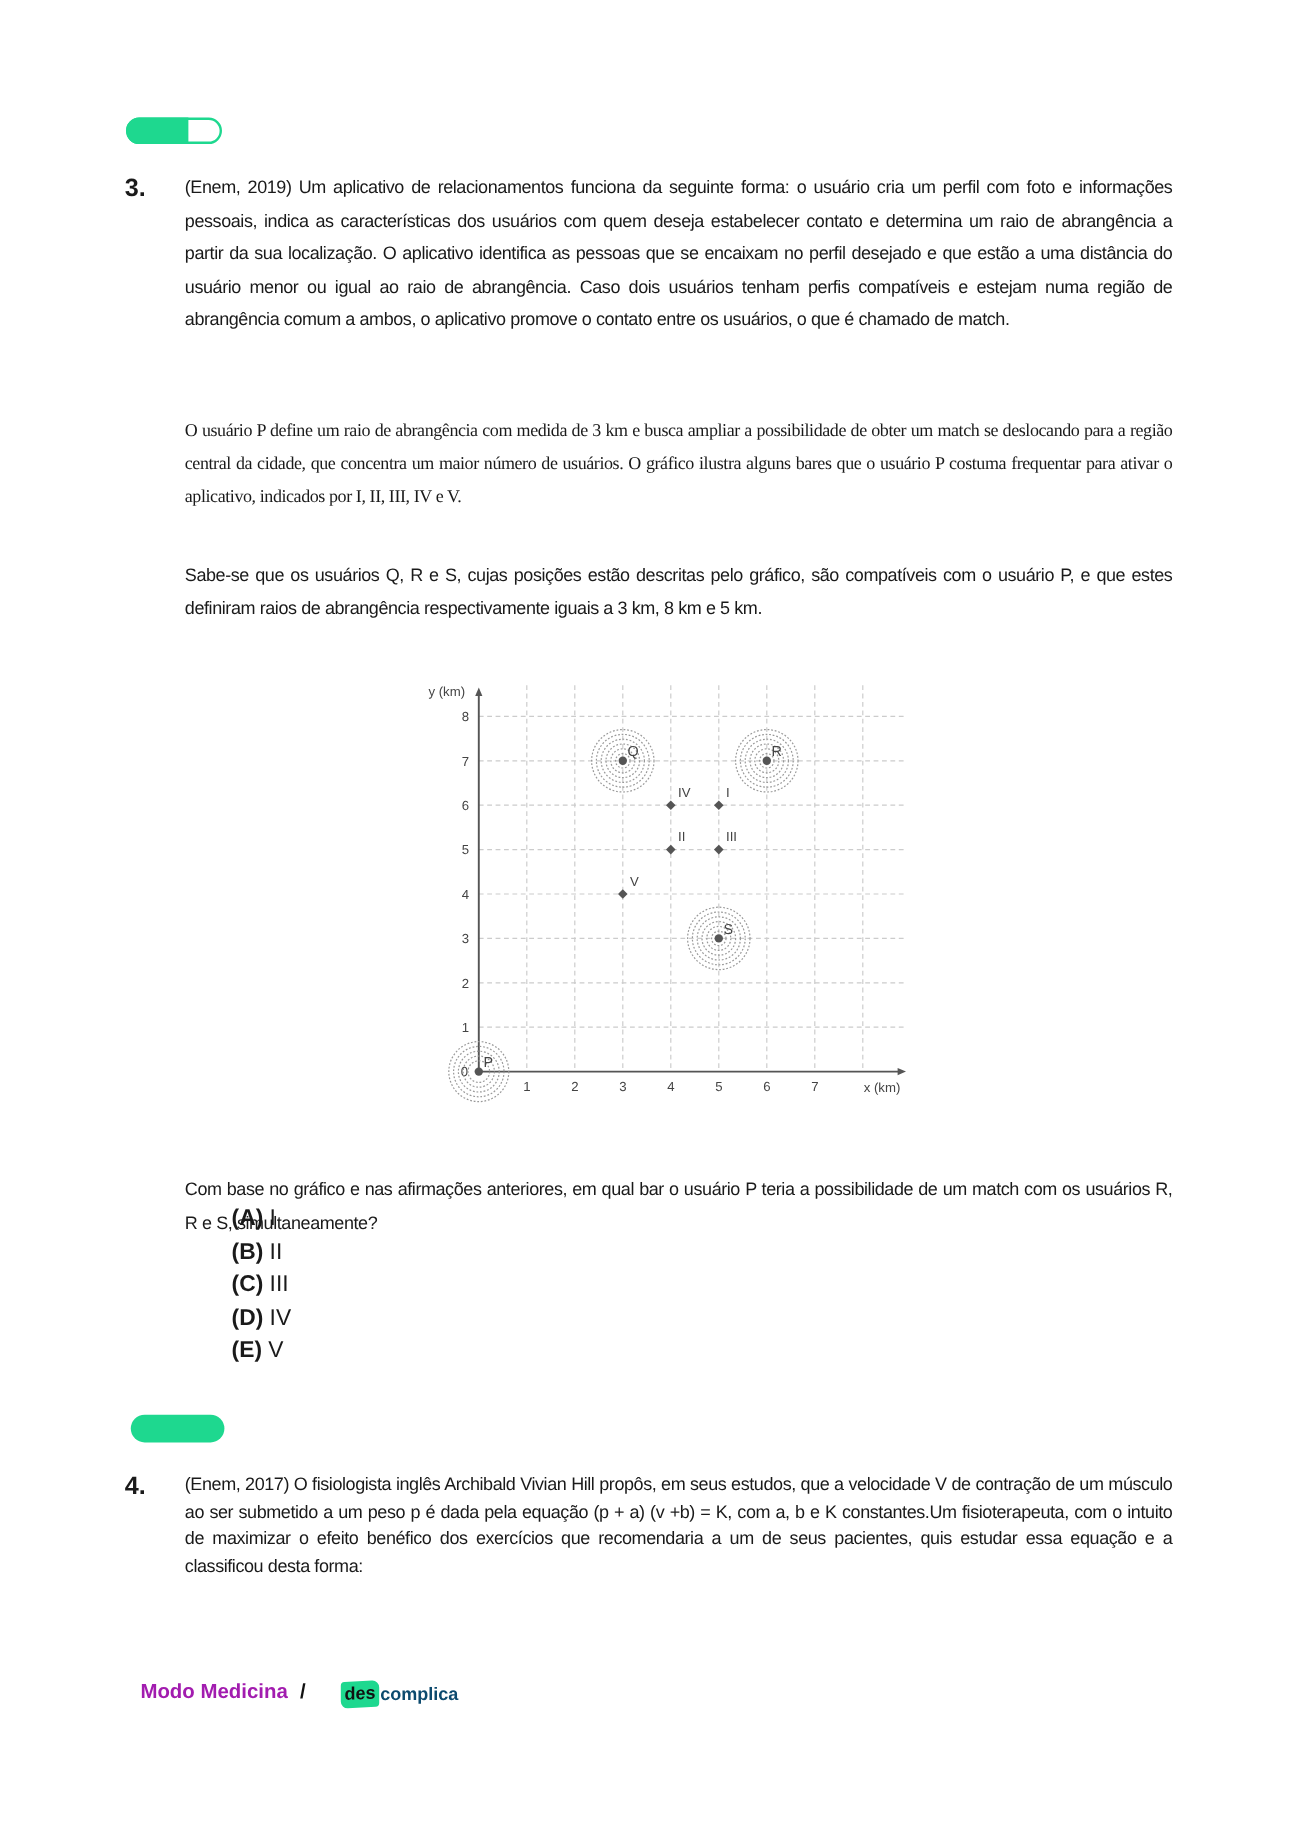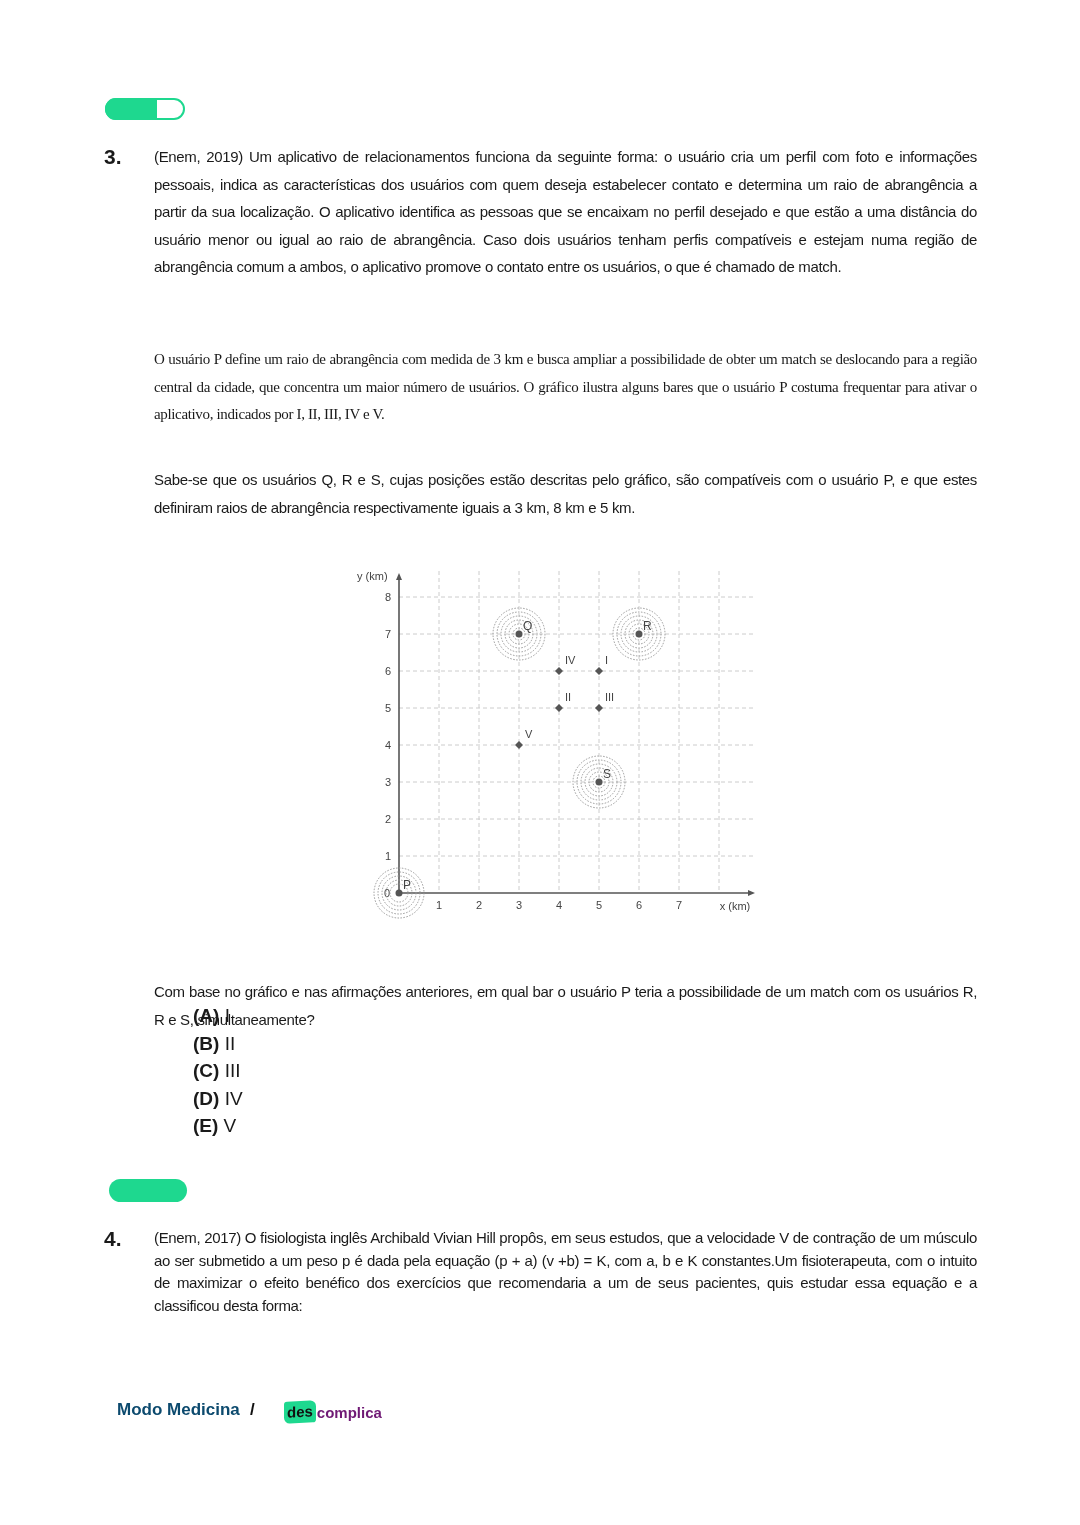--- a/index.html
+++ b/index.html
@@ -27,31 +27,31 @@
       position: absolute; left: 154px; width: 823px;
       font-size: 15px; line-height: 27.5px; text-align: justify;
       letter-spacing: -0.35px;
     }
     .para.tight { line-height: 22.5px; }
     .chart-wrap { position: absolute; left: 355px; top: 565px; width: 410px; height: 360px; }
     .options { position: absolute; left: 193px; top: 1002px; font-size: 19px; line-height: 27.5px; }
     .options .opt { display: block; }
     .options .letter { font-weight: bold; }
     .footer-title {
-      position: absolute; left: 117px; top: 1400px; font-weight: bold; font-size: 17px; color: #0c4a6e;
+      position: absolute; left: 117px; top: 1400px; font-weight: bold; font-size: 17px; color: #a21caf;
     }
     .footer-slash {
       position: absolute; left: 250px; top: 1400px; font-weight: bold; font-size: 17px; color: #111;
     }
     .brand { position: absolute; left: 284px; top: 1398px; height: 28px; display: flex; align-items: center; }
     .brand .des {
       background: #1ed88f; color: #111; font-weight: bold; font-size: 15px;
       padding: 2px 3px 3px 3px; border-radius: 3px 6px 3px 6px; transform: skewY(-3deg);
     }
-    .brand .rest { color: #701a75; font-weight: bold; font-size: 15px; margin-left: 1px; }
+    .brand .rest { color: #0c4a6e; font-weight: bold; font-size: 15px; margin-left: 1px; }
   </style>
 </head>
 <body>
 
 <div class="pill-toggle">
   <div class="fill"></div>
 </div>
 
 <div class="qnum" style="top:145px;">3.</div>
 

